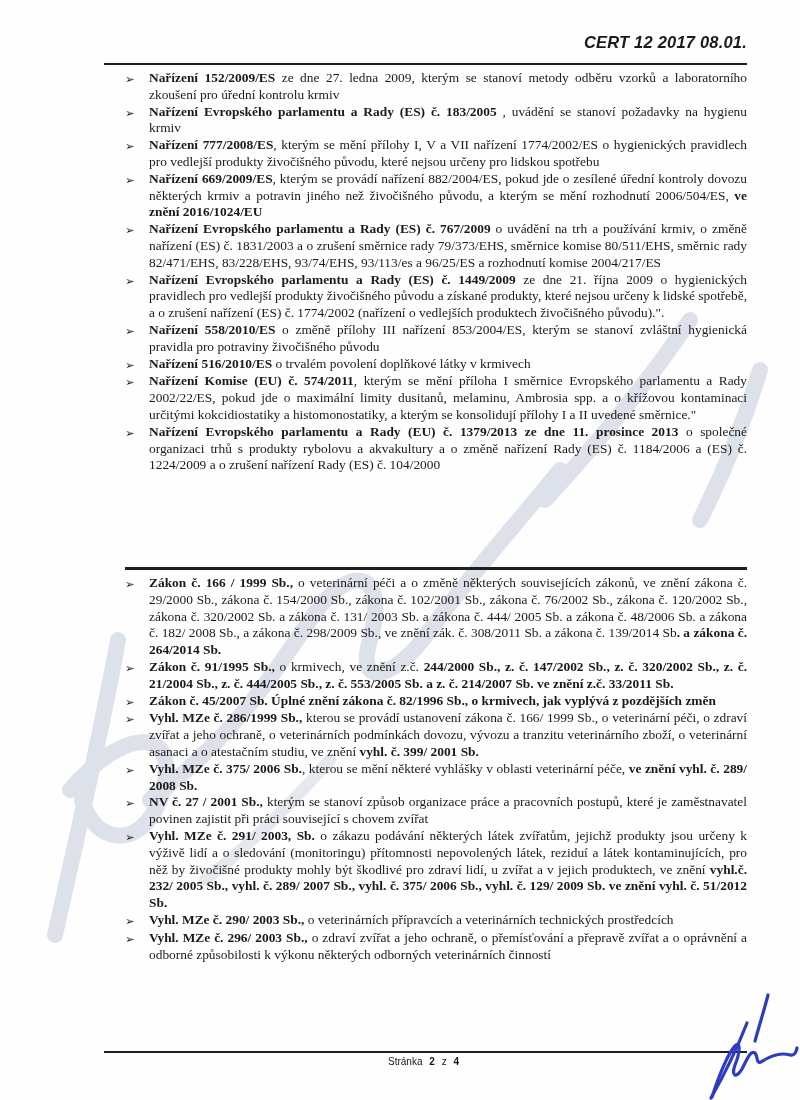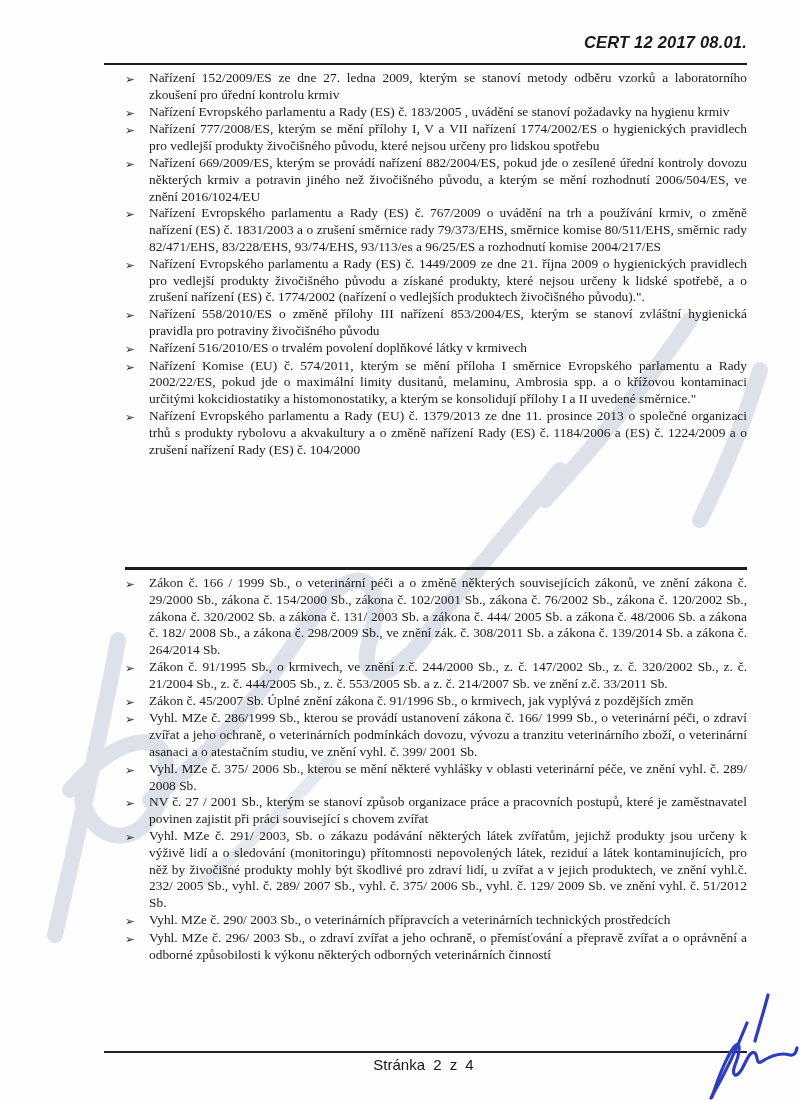--- a/index.html
+++ b/index.html
@@ -15,23 +15,23 @@
   .rule.top{left:104px;top:63px;width:643px;height:2px;}
   .rule.mid{left:125px;top:567px;width:622px;height:3px;}
   .rule.bottom{left:104px;top:1051px;width:643px;height:2px;}
   .law-list{position:absolute;left:125px;width:622px;margin:0;padding:0;list-style:none;
         font-size:13.4px;line-height:16.8px;text-align:justify;z-index:1;}
   .law-list.first{top:70px;}
   .law-list.second{top:575px;}
   .law-list li{display:flex;}
   .marker{flex:0 0 24px;font-size:11.5px;padding-top:1px;}
   .txt{flex:1 1 auto;}
-  .b{font-weight:400;}
+  .b{font-weight:700;}
   .footer{position:absolute;left:104px;top:1056px;width:643px;text-align:center;z-index:1;
-        font-family:"Liberation Sans",sans-serif;font-size:15px;color:#161616;}
+        font-family:"Liberation Sans",sans-serif;font-size:10px;color:#161616;}
   .signature-svg{position:absolute;left:648px;top:985px;z-index:2;}
 </style>
 </head>
 <body>
 
 <div class="page">
 
   <svg class="watermark-svg" width="800" height="1100" viewBox="0 0 800 1100" fill="none">
     <g stroke="var(--watermark,#b7bfd4)" stroke-width="16" stroke-linecap="round" opacity="0.45" fill="none">
       <path d="M 55 935 C 75 845, 100 740, 118 640"></path>
@@ -95,21 +95,21 @@
       <li>
         <span class="marker">➢</span>
         <span class="txt"><span class="b">Zákon č. 166 / 1999 Sb.,</span><span> o veterinární péči a o změně některých souvisejících zákonů, ve znění zákona č. 29/2000 Sb., zákona č. 154/2000 Sb., zákona č. 102/2001 Sb., zákona č. 76/2002 Sb., zákona č. 120/2002 Sb., zákona č. 320/2002 Sb. a zákona č. 131/ 2003 Sb. a zákona č. 444/ 2005 Sb. a zákona č. 48/2006 Sb. a zákona č. 182/ 2008 Sb., a zákona č. 298/2009 Sb., ve znění zák. č. 308/2011 Sb. a zákona č. 139/2014 Sb</span><span class="b">. a zákona č. 264/2014 Sb.</span></span>
       </li>
       <li>
         <span class="marker">➢</span>
         <span class="txt"><span class="b">Zákon č. 91/1995 Sb.,</span><span> o krmivech, ve znění z.č. </span><span class="b">244/2000 Sb., z. č. 147/2002 Sb., z. č. 320/2002 Sb., z. č. 21/2004 Sb., z. č. 444/2005 Sb., z. č. 553/2005 Sb. a z. č. 214/2007 Sb. ve znění z.č. 33/2011 Sb.</span></span>
       </li>
       <li>
         <span class="marker">➢</span>
-        <span class="txt"><span class="b">Zákon č. 45/2007 Sb. Úplné znění zákona č. 91/1996 Sb., o krmivech, jak vyplývá z pozdějších změn</span></span>
+        <span class="txt"><span class="b">Zákon č. 45/2007 Sb. Úplné znění zákona č. 82/1996 Sb., o krmivech, jak vyplývá z pozdějších změn</span></span>
       </li>
       <li>
         <span class="marker">➢</span>
         <span class="txt"><span class="b">Vyhl. MZe č. 286/1999 Sb.,</span><span> kterou se provádí ustanovení zákona č. 166/ 1999 Sb., o veterinární péči, o zdraví zvířat a jeho ochraně, o veterinárních podmínkách dovozu, vývozu a tranzitu veterinárního zboží, o veterinární asanaci a o atestačním studiu, ve znění </span><span class="b">vyhl. č. 399/ 2001 Sb.</span></span>
       </li>
       <li>
         <span class="marker">➢</span>
         <span class="txt"><span class="b">Vyhl. MZe č. 375/ 2006 Sb.</span><span>, kterou se mění některé vyhlášky v oblasti veterinární péče, </span><span class="b">ve znění vyhl. č. 289/ 2008 Sb.</span></span>
       </li>
       <li>

